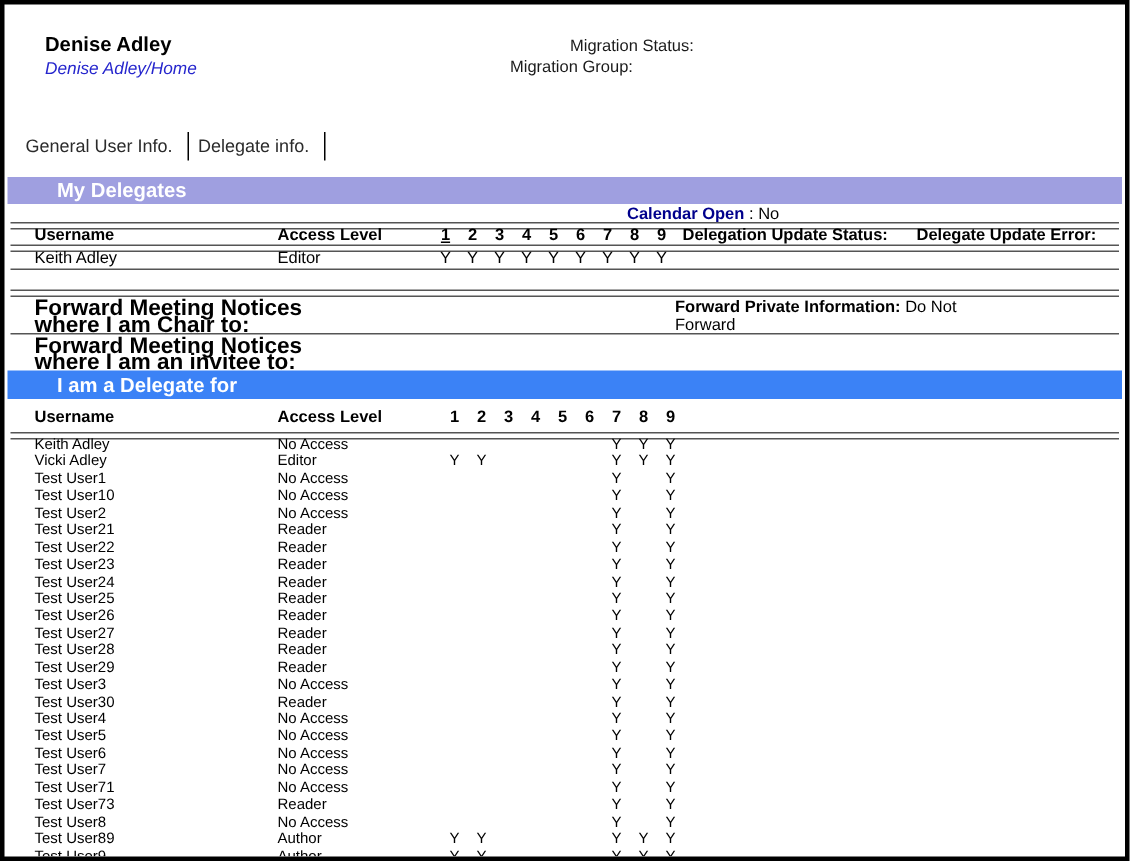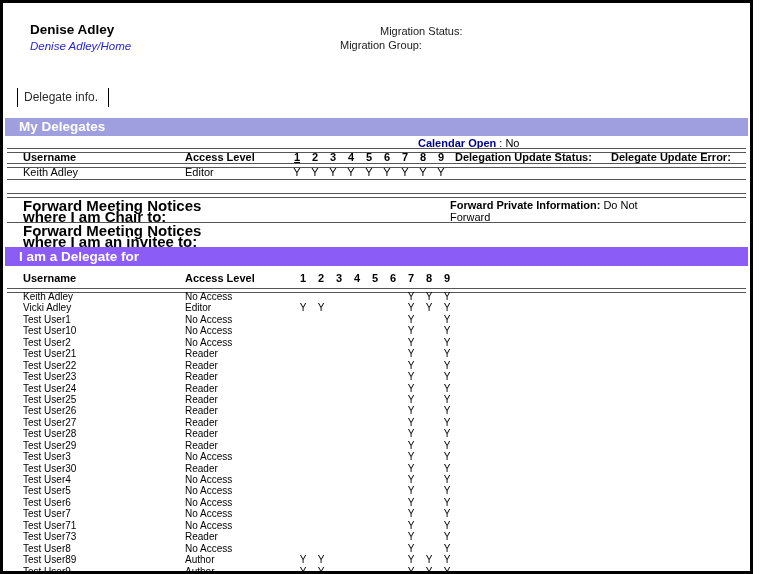--- a/index.html
+++ b/index.html
@@ -9,21 +9,21 @@
     font-family:"Liberation Sans",sans-serif;color:#000;
   }
   .abs{position:absolute;}
   .name{top:19px;left:27px;font-size:13.5px;font-weight:bold;}
   .homelink{top:37px;left:27px;font-size:11.5px;font-style:italic;color:#2626cd;cursor:pointer;}
   .migrow{left:337px;font-size:11px;color:#1a1a1a;}
   .tabs{top:84px;left:11px;display:flex;align-items:center;height:20px;font-size:12px;color:#2b2b2b;}
   .tab{padding:2px 7px 2px 3px;cursor:pointer;}
   .tabsep{width:1px;height:19px;background:#000;margin:0 3px;}
   .band{left:2px;right:2px;height:18px;background:#9f9fe0;color:#fff;
-        font-size:13.5px;font-weight:bold;line-height:18px;padding-left:14px;}
+        font-size:13.5px;font-weight:bold;line-height:18px;padding-left:33px;}
   .band1{top:115px;}
   .band2{top:244px;height:19px;line-height:19px;}
   .calendar{top:134px;left:415px;font-size:11px;}
   .calendar .lbl{font-weight:bold;color:#00008c;margin-top:44px;}
   .hline{left:4px;right:4px;height:0;border-top:1px solid #555;}
   .dline{left:4px;right:4px;height:3px;border-top:1px solid #555;border-bottom:1px solid #555;}
   .thead{left:0;right:0;font-size:11px;font-weight:bold;line-height:11px;}
   .thead1{top:149px;}
   .thead2{top:270px;}
   .cu{position:absolute;left:20px;top:0;white-space:nowrap;text-align:center;}
@@ -54,20 +54,21 @@
   <div class="abs migrow" style="top:22px;padding-left:40px;">
     <span>Migration Status:</span>
     <span></span>
   </div>
   <div class="abs migrow" style="top:36px;">
     <span>Migration Group:</span>
     <span></span>
   </div>
 
   <div class="abs tabs">
+    <span class="tab">General User Info.</span>
     <span class="tabsep"></span>
     <span class="tab">Delegate info.</span>
     <span class="tabsep"></span>
   </div>
 
   <div class="abs band band1" style="background: rgb(159, 159, 224);">My Delegates</div>
 
   <div class="abs calendar">
     <span class="lbl">Calendar Open</span>
     <span>: No</span>
@@ -122,21 +123,21 @@
   <div class="abs privblock">
     <span class="lbl">Forward Private Information:</span>
     <span>Do Not Forward</span>
   </div>
   <div class="abs hline" style="top:219px;"></div>
   <div class="abs fwdblock" style="top:222px;">
     <div>Forward Meeting Notices</div>
     <div>where I am an invitee to:</div>
   </div>
 
-  <div class="abs band band2" style="background: #8b5cf6;">I am a Delegate for</div>
+  <div class="abs band band2" style="background: #3b82f6;">I am a Delegate for</div>
 
   <div class="abs thead thead2">
     <span class="cu">Username</span>
     <span class="ca">Access Level</span>
     <span class="marks">
         <span class="num">1</span>
         <span class="num">2</span>
         <span class="num">3</span>
         <span class="num">4</span>
         <span class="num">5</span>

